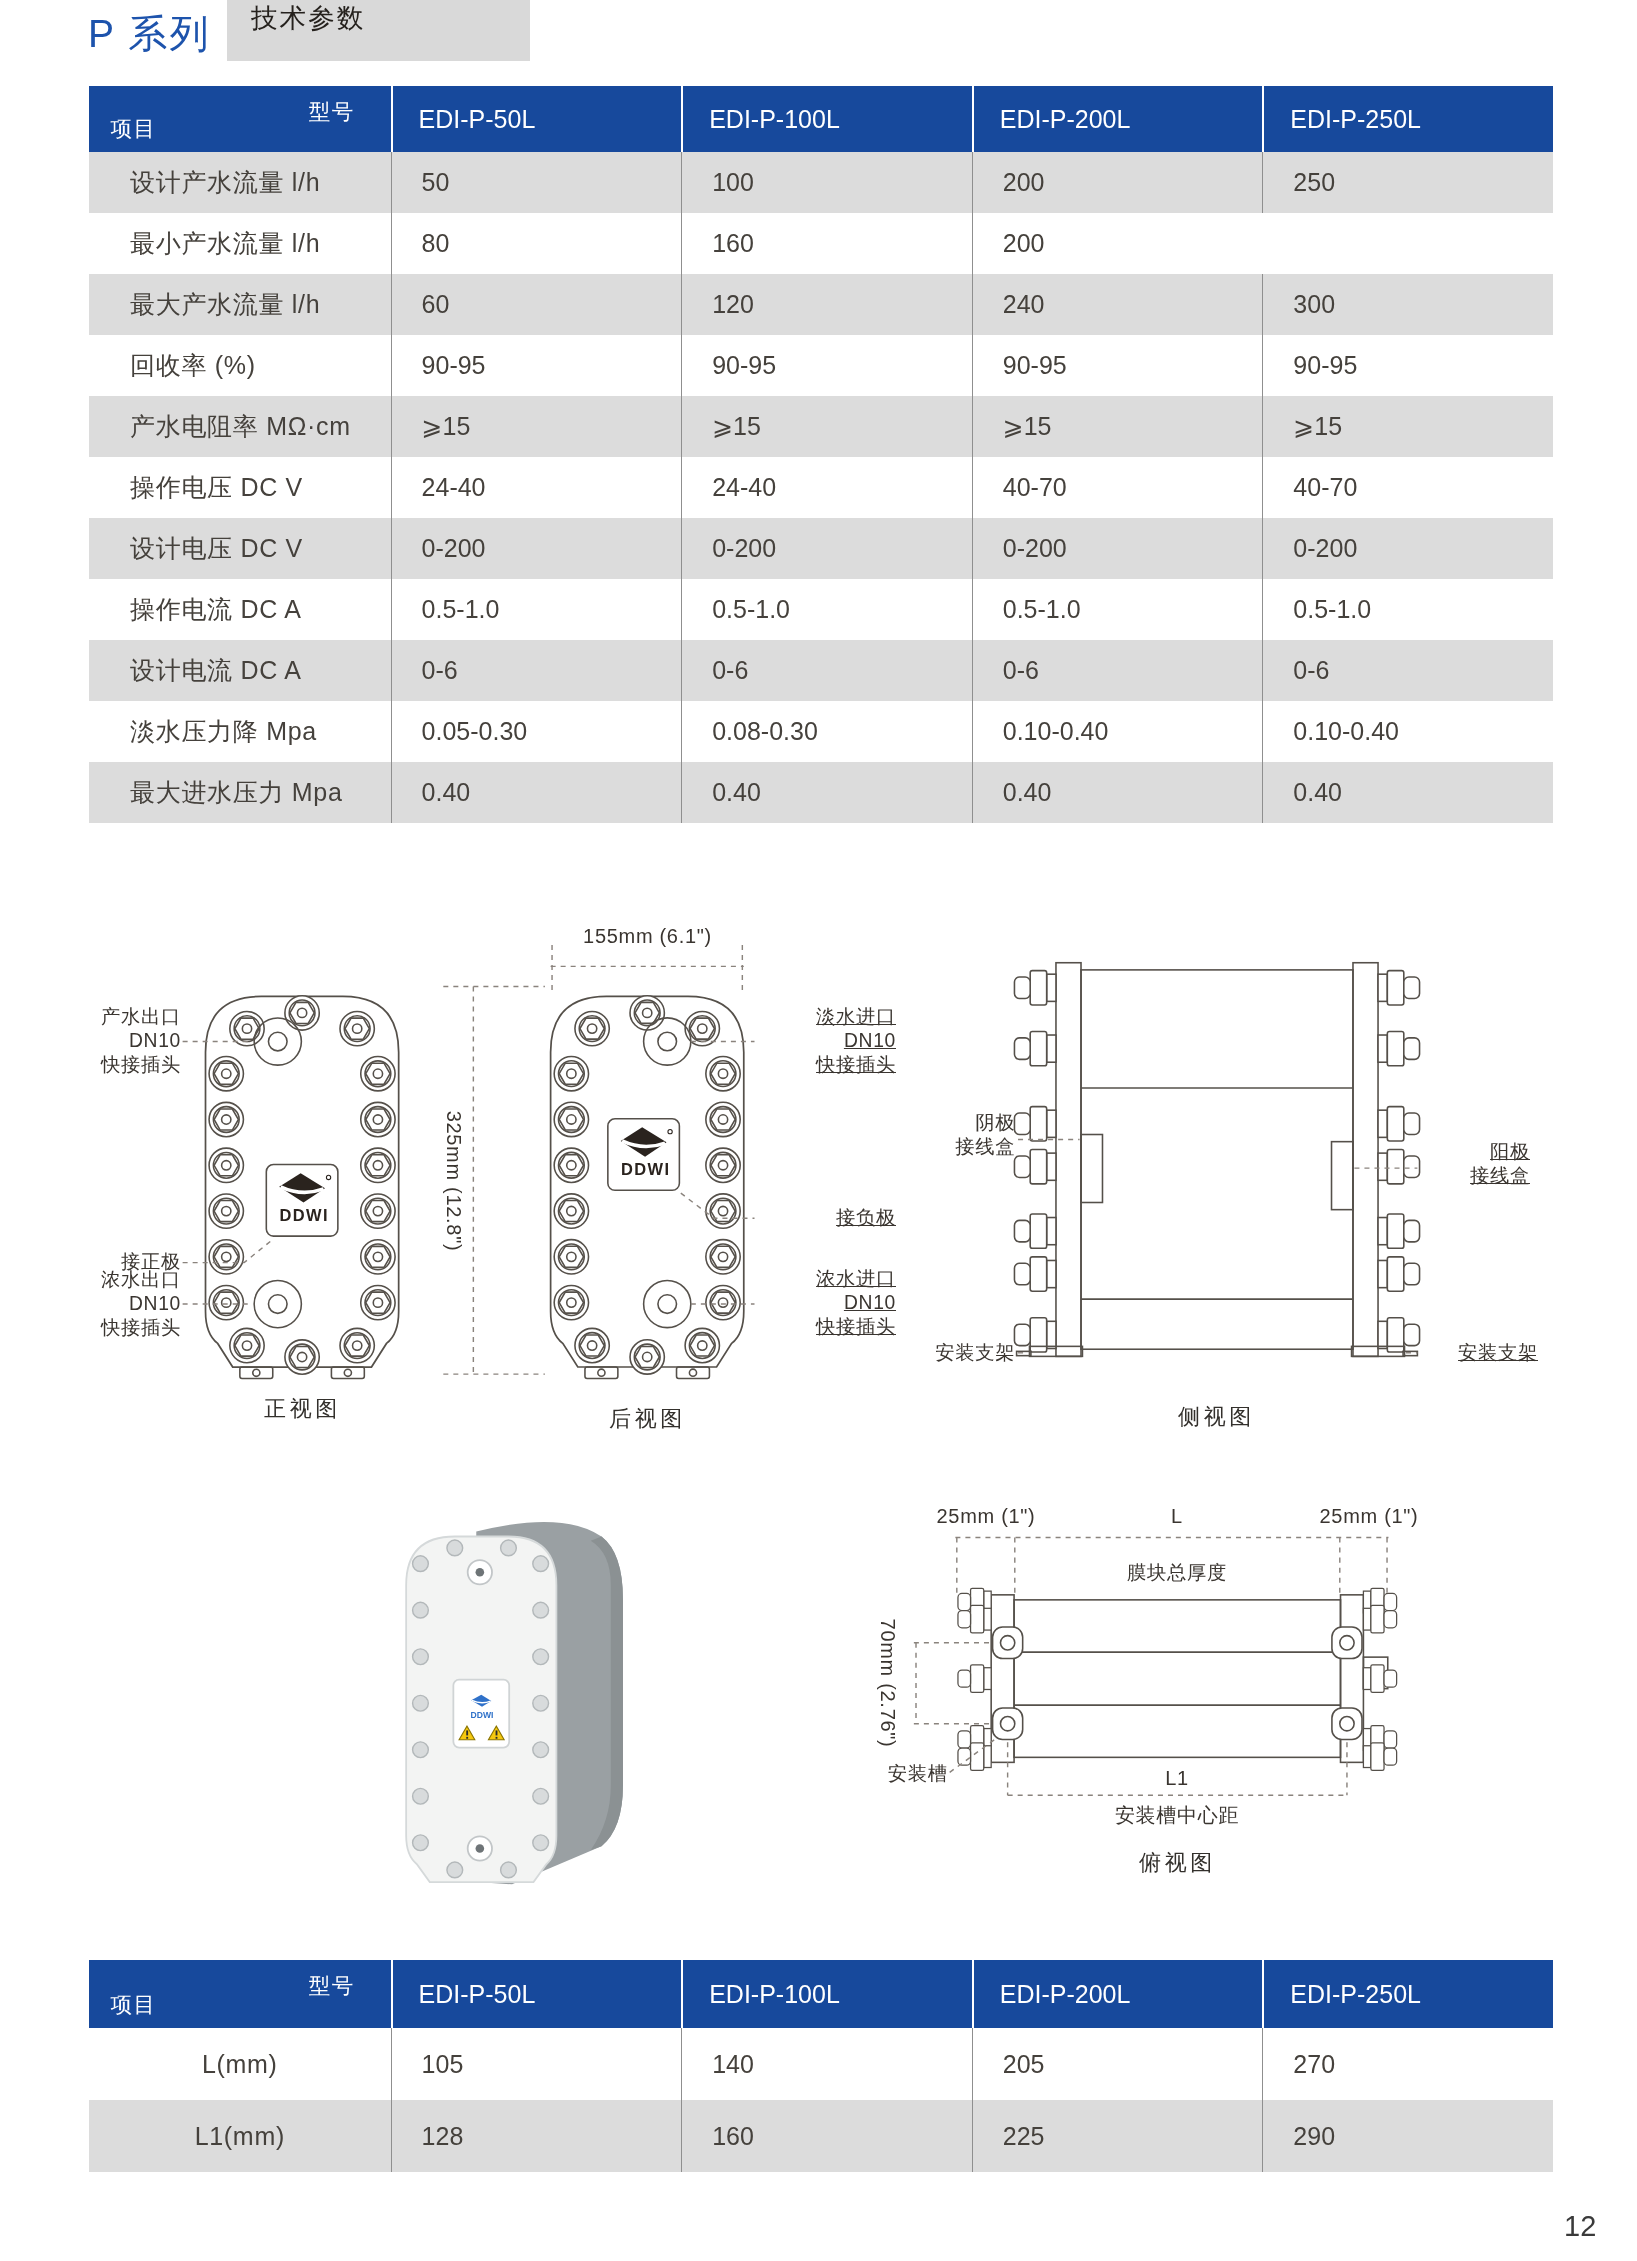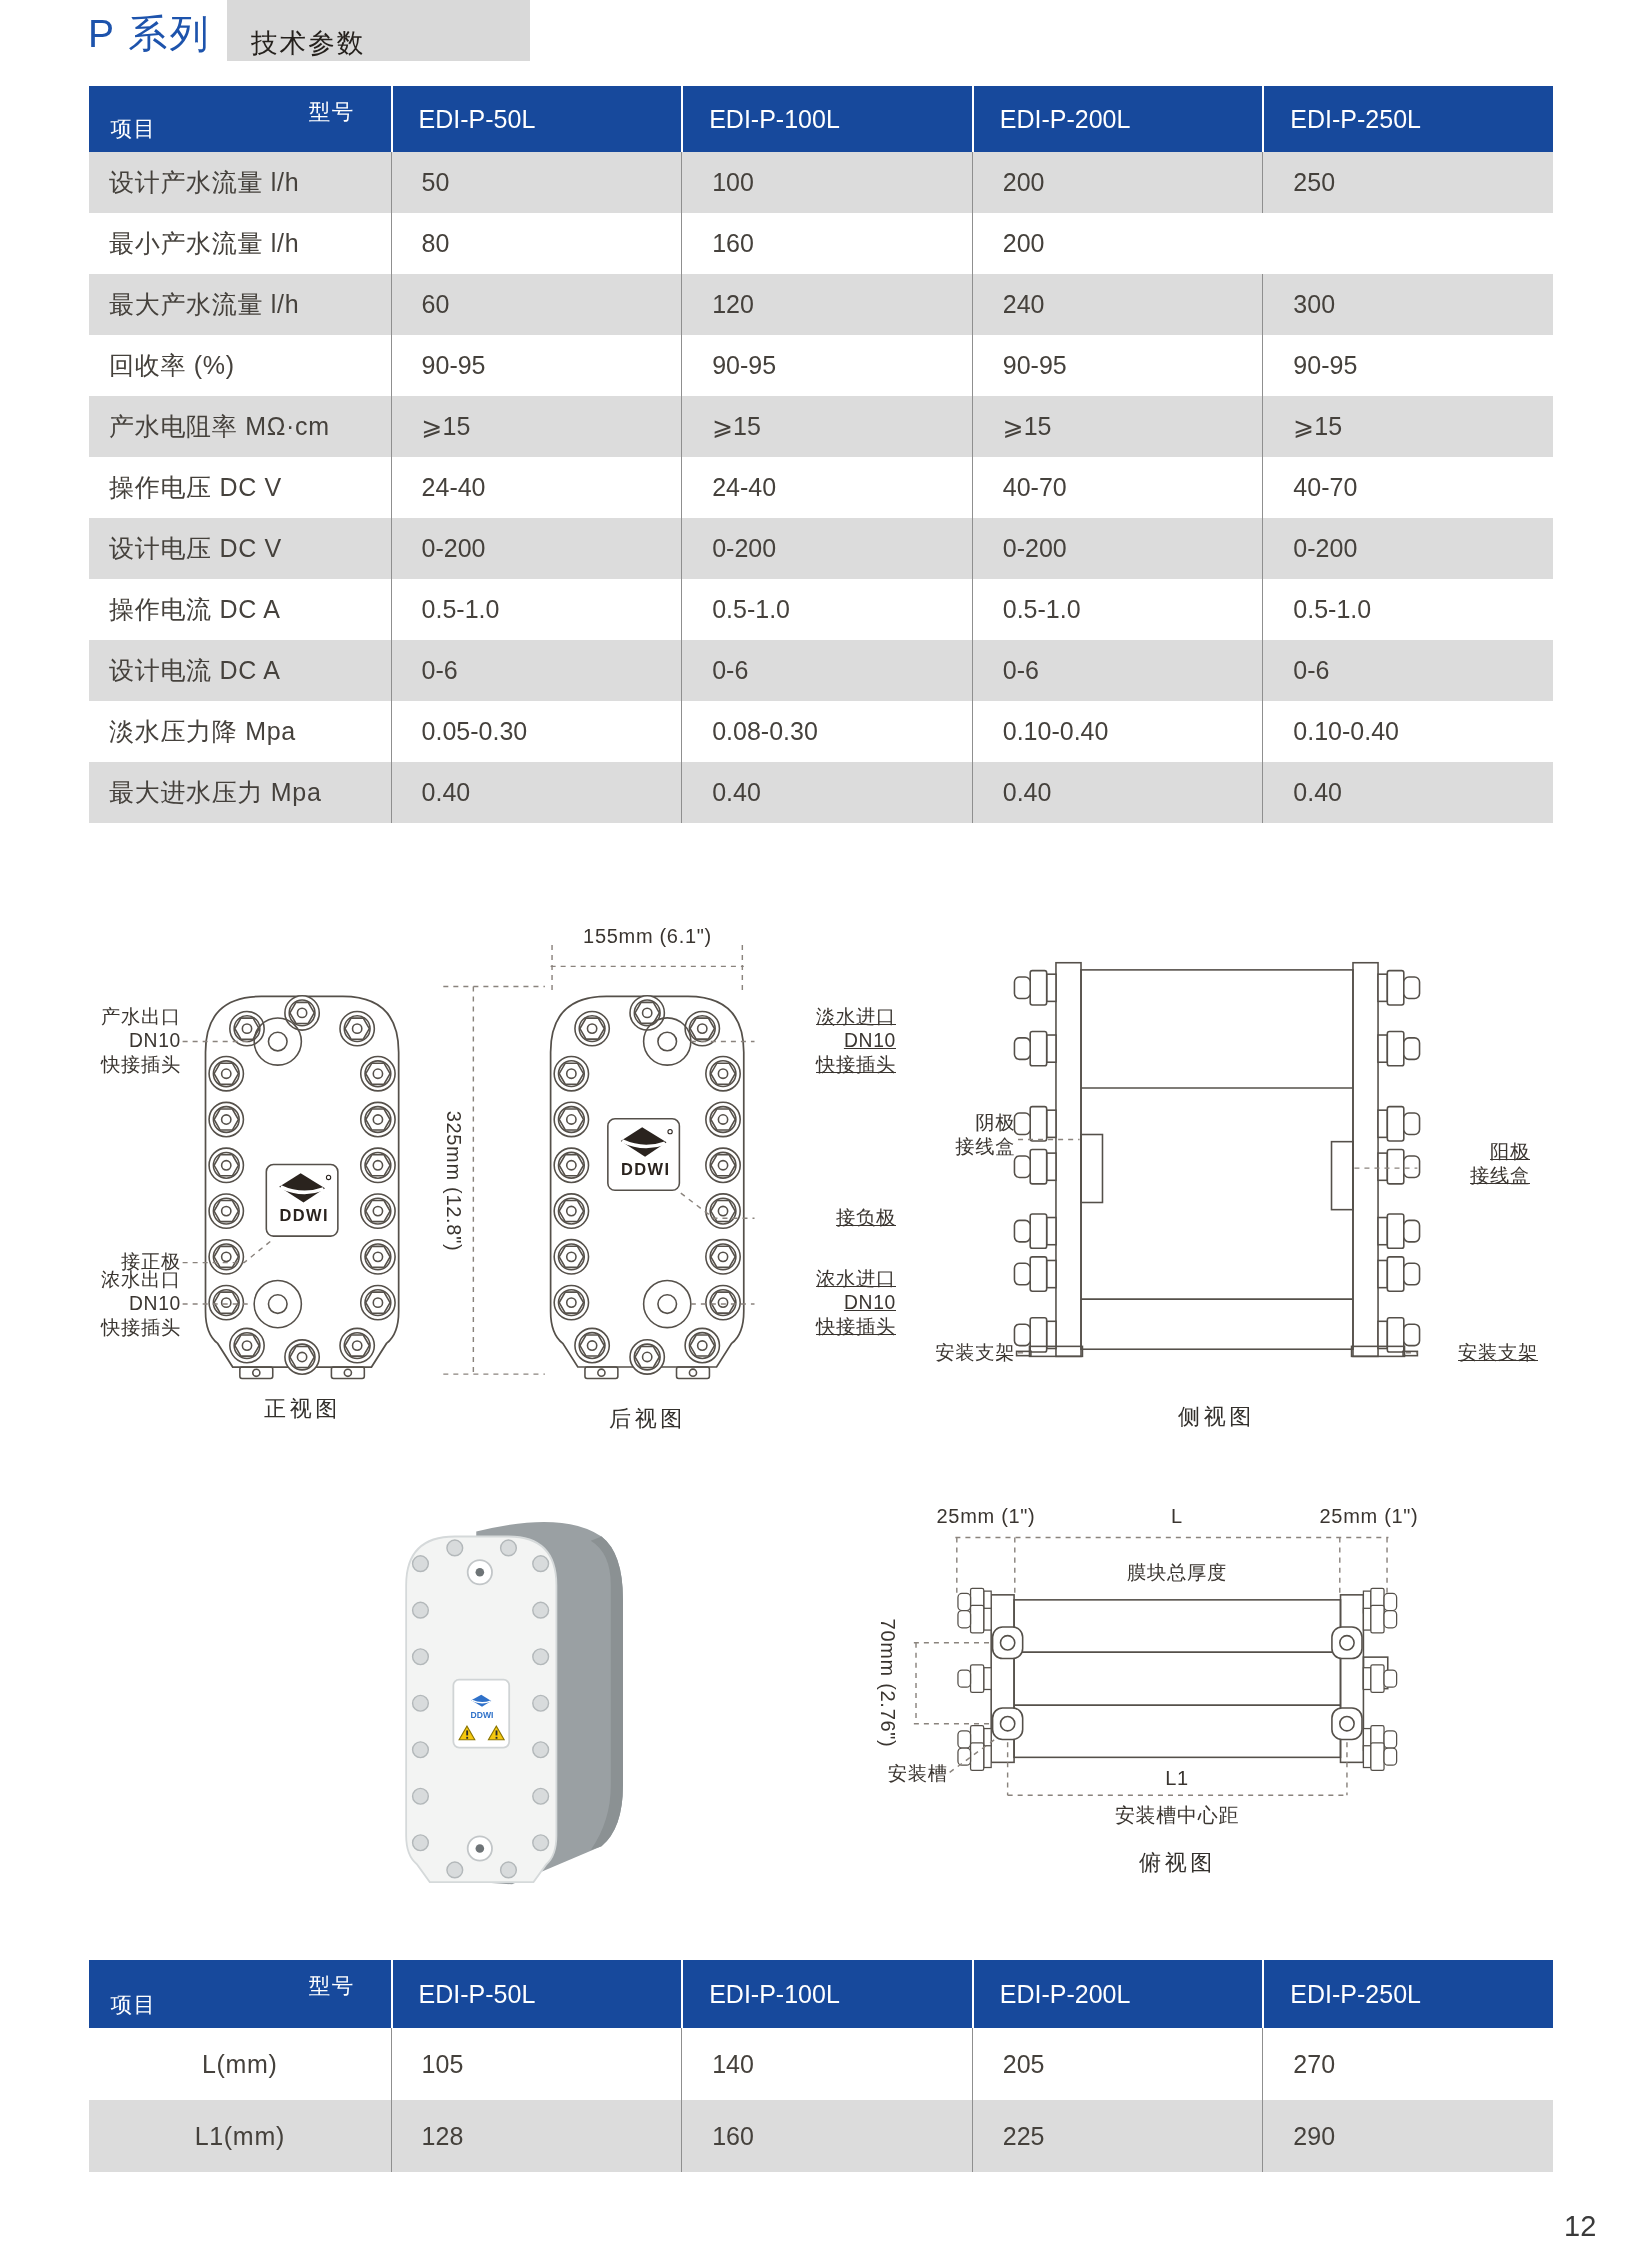--- a/index.html
+++ b/index.html
@@ -1,21 +1,21 @@
 <!DOCTYPE html>
 <html style="font-size:11.5px"><head>
 <meta charset="utf-8">
 <style>
   html,body{margin:0;padding:0;background:#fff;}
   .page{position:relative;width:1637px;height:2261px;background:#ffffff;overflow:hidden;
         font-family:"Liberation Sans","DejaVu Sans",sans-serif;color:#3e3a35;}
 
   
   .badge{position:absolute;left:227px;top:0;width:303px;height:61px;background:#d9d9d9;
-         display:flex;align-items:flex-end;box-sizing:border-box;padding-left:24px;
+         display:flex;align-items:flex-start;box-sizing:border-box;padding-left:24px;
          font-size:26.5px;color:#25211d;letter-spacing:2.1px;}
   .title{position:absolute;left:88px;top:7.2px;font-size:39px;color:#1d53ac;letter-spacing:2.1px;}
 
   
   .dtable{position:absolute;left:89px;width:1464px;display:flex;flex-direction:column;text-align:right;}
   .spec{top:86px;}
   .dims{top:1960px;}
   .thead{display:flex;height:66px;}
   .dims .thead{height:68px;}
   .thead .cell{background:#17499c;color:#fff;}
@@ -25,21 +25,21 @@
         rgba(255,255,255,0) calc(50% - 1.4px), rgba(255,255,255,.95) calc(50% - 1.4px),
         rgba(255,255,255,.95) calc(50% + 0.7px), rgba(255,255,255,0) calc(50% + 0.7px));}
   .corner-top{position:absolute;right:36px;top:10.7px;font-size:21.5px;letter-spacing:1.4px;}
   .corner-bottom{position:absolute;left:21.5px;bottom:9.3px;font-size:21.5px;letter-spacing:1.4px;}
   .col-h{flex:0 0 19.85%;display:flex;align-items:center;padding-left:26px;
          font-size:25px;border-left:2.9px solid #fff;}
   .trow{display:flex;height:61px;background:#fff;}
   .dims .trow{height:72px;}
   .trow.alt{background:#dcdcdc;}
   .trow .cell{display:flex;align-items:center;font-size:25px;color:#45413c;}
-  .row-label{flex:0 0 20.6%;padding-left:20px;letter-spacing:0.7px;}
+  .row-label{flex:0 0 20.6%;padding-left:41px;letter-spacing:0.7px;}
   .dims .row-label{justify-content:center;padding-left:0;}
   .val{flex:0 0 19.85%;padding-left:30px;border-left:1.4px solid #8f8f8f;}
 
   
   .diagram{position:absolute;}
   .dsvg{position:absolute;left:0;top:0;}
   .dlabel{position:absolute;font-size:19.3px;line-height:24px;color:#3a3530;white-space:pre-line;letter-spacing:0.7px;}
   .tc{text-align:right;} .tr{text-align:right;} .tl{text-align:right;text-decoration:underline;}
   .dim-text{position:absolute;font-size:20px;color:#3a3530;text-align:center;letter-spacing:0.7px;}
   .rotlabel{position:absolute;font-size:20px;color:#3a3530;text-align:center;transform:rotate(90deg);letter-spacing:0.7px;}

